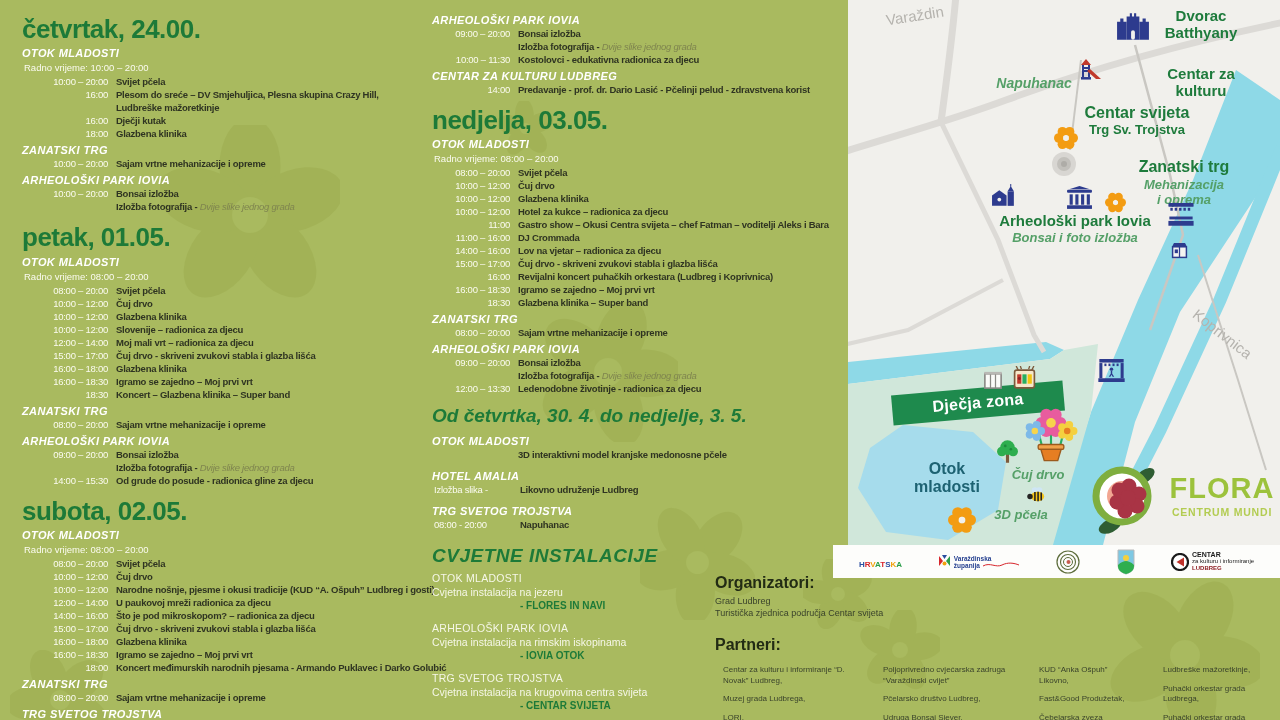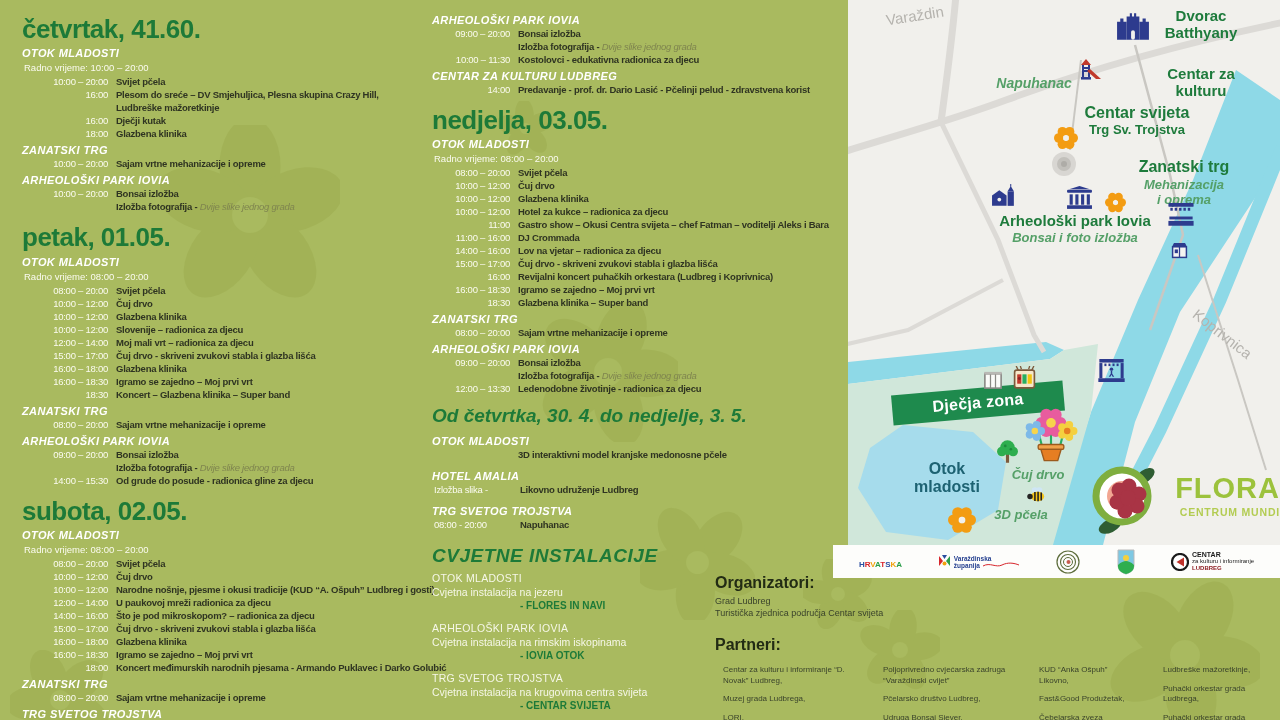--- a/index.html
+++ b/index.html
@@ -47,21 +47,21 @@
   .ml{position:absolute;font-weight:800;color:#1e7b3c;text-align:center;line-height:1.12;}
   .ml.it{font-style:italic;font-weight:600;color:#55a068;}
   .ml.gray{color:#b5b3ae;font-weight:500;}
   .ml.teal{color:#1d6272;}
   .micon{position:absolute;}
   #djecja-banner{position:absolute;left:44px;top:388px;width:172px;height:30px;
     background:#1e8a4d;transform:rotate(-5deg);display:flex;align-items:center;justify-content:center;
     color:#fff;font-weight:800;font-size:16px;letter-spacing:.3px;}
   #flora{position:absolute;left:240px;top:452px;width:190px;height:90px;}
   #flora-mark{position:absolute;left:0;top:2px;}
-  #flora-text{position:absolute;left:76px;top:22px;width:116px;text-align:right;}
+  #flora-text{position:absolute;left:76px;top:22px;width:116px;text-align:center;}
   #flora-title{font-size:29px;font-weight:800;color:#9cc23c;letter-spacing:1px;line-height:1;}
   #flora-sub{font-size:10.5px;font-weight:800;color:#b3cc52;letter-spacing:.8px;margin-top:3px;}
   
   #logo-strip{position:absolute;left:833px;top:545px;width:447px;height:33px;background:#fdfdfb;
     display:flex;align-items:center;justify-content:space-around;padding:0 8px;box-sizing:border-box;}
   .logo-item{display:flex;align-items:center;gap:3px;}
   #hrvatska-text span{font-weight:800;font-size:8px;}
   .zup-text{font-size:6.5px;line-height:7px;font-weight:700;color:#243f8f;}
   .centar-text{font-size:6px;line-height:6.5px;color:#1a1a1a;}
   .centar-text .l1{font-weight:800;font-size:7px;}
@@ -132,21 +132,21 @@
         <ellipse cx="0" cy="-14.850000000000001" rx="9.350000000000001" ry="14.850000000000001" transform="rotate(212)" fill="#8e9c3e"></ellipse>
         <ellipse cx="0" cy="-14.850000000000001" rx="9.350000000000001" ry="14.850000000000001" transform="rotate(284)" fill="#8e9c3e"></ellipse>
         <ellipse cx="0" cy="-14.850000000000001" rx="9.350000000000001" ry="14.850000000000001" transform="rotate(356)" fill="#8e9c3e"></ellipse>
         <ellipse cx="0" cy="-14.850000000000001" rx="9.350000000000001" ry="14.850000000000001" transform="rotate(428)" fill="#8e9c3e"></ellipse>
         <circle r="5.5" fill="#a9ba5f"></circle>
       </svg></div>
   </div>
 
 <div id="col-left" class="col">
     <section class="day">
-      <h2 class="day-title">četvrtak, 41.60.</h2>
+      <h2 class="day-title">četvrtak, 24.00.</h2>
       <div class="venue">OTOK MLADOSTI</div>
       <div class="hours">Radno vrijeme: 10:00 – 20:00</div>
       <div class="row">
         <span class="time">10:00 – 20:00</span>
         <span class="txt">Svijet pčela</span>
       </div>
       <div class="row wrap">
         <span class="time">16:00</span>
         <span class="txt">Plesom do sreće –  DV Smjehuljica, Plesna skupina Crazy Hill, Ludbreške mažoretkinje</span>
       </div>

